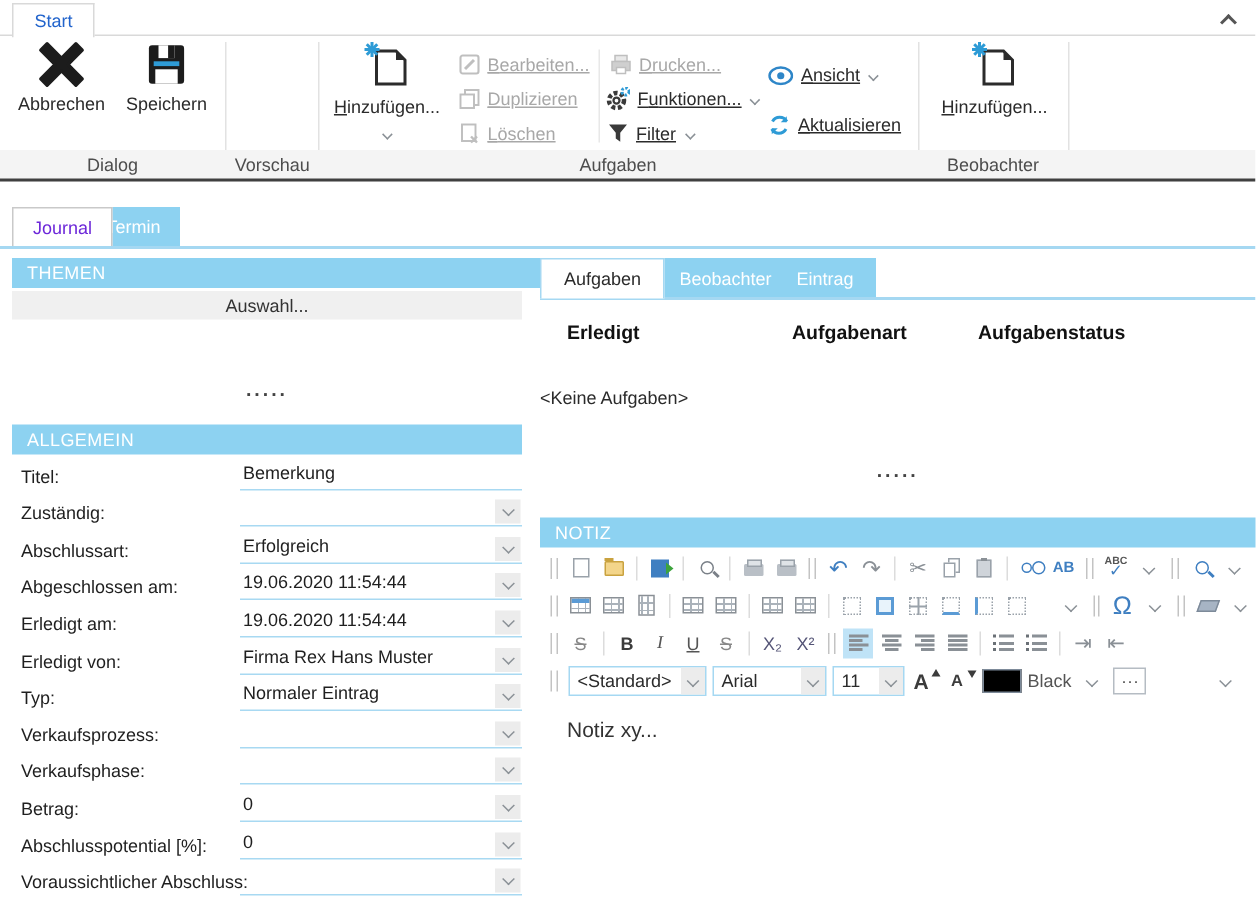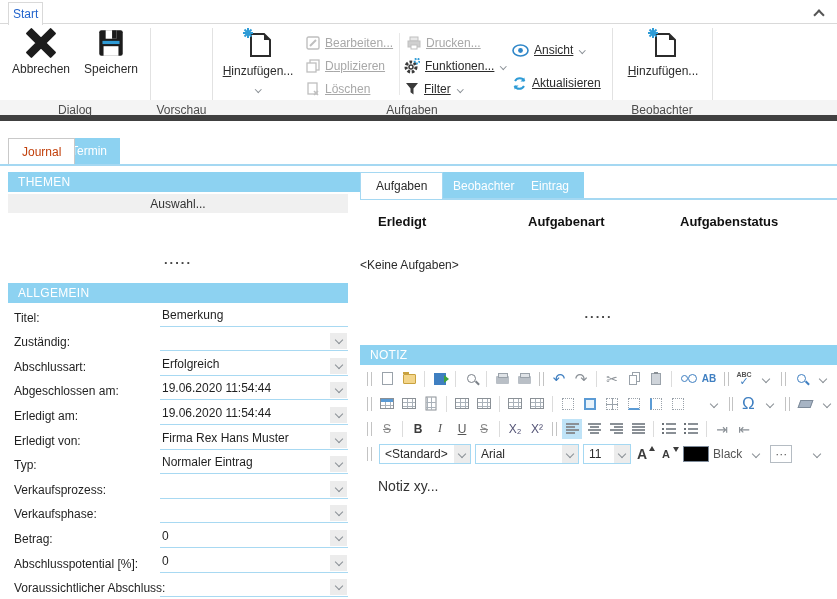--- a/index.html
+++ b/index.html
@@ -2,46 +2,46 @@
 <html><head>
 <meta charset="utf-8">
 <style>
   * { margin:0; padding:0; box-sizing:border-box; }
   html,body { width:837px; height:599px; overflow:hidden; background:#fff;
     font-family:"Liberation Sans","DejaVu Sans",sans-serif; font-size:12px; color:#262626; }
   #app { position:relative; width:837px; height:599px; background:#fff; }
 
   
   #ribbon-tabrow { position:absolute; left:0; top:0; width:837px; height:24px; border-bottom:1px solid #d9d9d9; background:#fff; }
-  #start-tab { position:absolute; left:8px; top:2px; height:23px; padding:0 4px; background:#fff;
+  #start-tab { position:absolute; left:8px; top:2px; height:23px; padding:0 14px; background:#fff;
     border:1px solid #d9d9d9; border-bottom:none; color:#2264cc; display:flex; align-items:center; }
   .chev { display:inline-block; width:6px; height:6px; border-right:1.5px solid #8a9096; border-bottom:1.5px solid #8a9096; transform:rotate(45deg); }
   .chev.up { transform:rotate(-135deg); }
   #ribbon-collapse { position:absolute; right:14px; top:8px; }
   #ribbon-collapse .chev { width:8px; height:8px; border-color:#555; border-width:2px; }
 
   
   #ribbon { position:absolute; left:0; top:25px; width:837px; height:75px; background:#fff; }
   .vsep { position:absolute; top:3px; width:1px; height:90px; background:#e2e2e2; }
   .vsep2 { position:absolute; top:8px; width:1px; height:62px; background:#e8e8e8; }
   .bigbtn { position:absolute; top:2px; height:72px; display:flex; flex-direction:column; align-items:center; justify-content:flex-start; cursor:default; }
   .bigbtn .lbl { margin-top:3px; color:#2b2b2b; }
   .smallbtn { position:absolute; height:20px; display:flex; align-items:center; gap:5px; color:#2b2b2b;text-decoration:underline; }
   .smallbtn.disabled { color:#a8a8a8; }
   .smallbtn .chev { width:4.5px; height:4.5px; margin-left:2px; }
   .dropmark { margin-top:2px; }
   .dropmark .chev { width:4.5px; height:4.5px; }
 
   
-  #groupstrip { position:absolute; left:0; top:100px; width:837px; height:21px; background:#f4f4f4; border-bottom:6px solid #404040; }
+  #groupstrip { position:absolute; left:0; top:100px; width:837px; height:21px; background:#f4f4f4; border-bottom:2px solid #404040; }
   .gname { position:absolute; top:3px; text-align:center; color:#4d4d4d; }
 
   
   .ptab { position:absolute; top:138px; height:26px; padding:0 13px; display:flex; align-items:center; }
-  .ptab.active { background:#fff; border:1px solid #c9c9c9; border-bottom:none; color:#c2410c; z-index:2; }
+  .ptab.active { background:#fff; border:1px solid #c9c9c9; border-bottom:none; color:#6d28d9; z-index:2; }
   .ptab.passive { background:#8dd2f1; color:#fff; }
   #ptab-underline { position:absolute; left:0; top:164px; width:837px; height:2px; background:#a5d8f2; }
 
   
   .sechead { position:absolute; height:20px; background:#8dd2f1; color:#fff; display:flex; align-items:center; padding-left:10px; letter-spacing:.3px; }
   #auswahl-btn { position:absolute; left:8px; top:194px; width:340px; height:19px; background:#f0f0f0; color:#333;
     display:flex; align-items:center; justify-content:center; }
   .dots { position:absolute; font-weight:bold; color:#444; letter-spacing:2px; font-size:13px; }
 
   #fields { position:absolute; left:8px; top:304px; width:340px; }
@@ -365,21 +365,21 @@
     </div>
   </div>
 
   <div class="rtab active" style="left:360px">Aufgaben</div>
   <div class="rtab passive" style="left:438px">Beobachter</div>
   <div class="rtab passive" style="left:516px">Eintrag</div>
   <div id="rtab-underline"></div>
 
   <div class="thead" style="left:378px">Erledigt</div>
   <div class="thead" style="left:528px">Aufgabenart</div>
-  <div class="thead" style="left:680px">Aufgabenstatus</div>
+  <div class="thead" style="left:652px">Aufgabenstatus</div>
   <div id="empty-tasks">&lt;Keine Aufgaben&gt;</div>
   <div class="dots" style="left:360px;top:306px;width:477px;text-align:center">.....</div>
 
   <div class="sechead" style="left:360px;top:345px;width:538px">NOTIZ</div>
 
   <div id="notiz-toolbars">
 
     <div class="trow">
       <span class="grip"></span>
       <span class="tbtn">
@@ -534,21 +534,21 @@
     </div>
 
     <div class="trow" style="gap:4px">
       <span class="grip"></span>
       <span class="selbox" style="width:92px">
         <span>&lt;Standard&gt;</span>
         <span class="dd">
             <span class="chev"></span>
           </span>
       </span>
-      <span class="selbox" style="width:104px">
+      <span class="selbox" style="width:76px">
         <span>Arial</span>
         <span class="dd">
             <span class="chev"></span>
           </span>
       </span>
       <span class="selbox" style="width:48px">
         <span>11</span>
         <span class="dd">
             <span class="chev"></span>
           </span>

